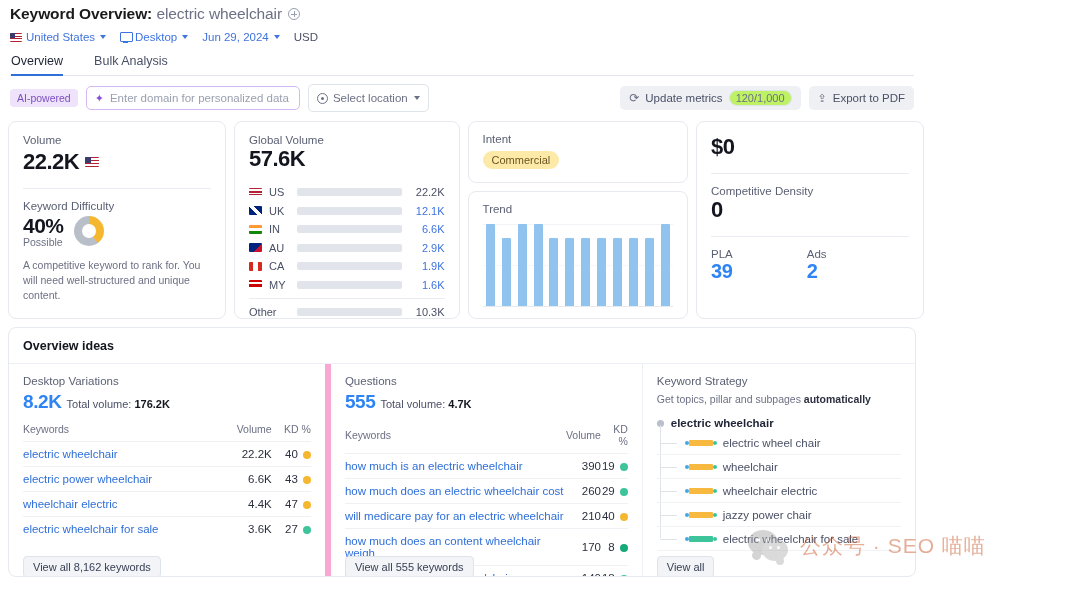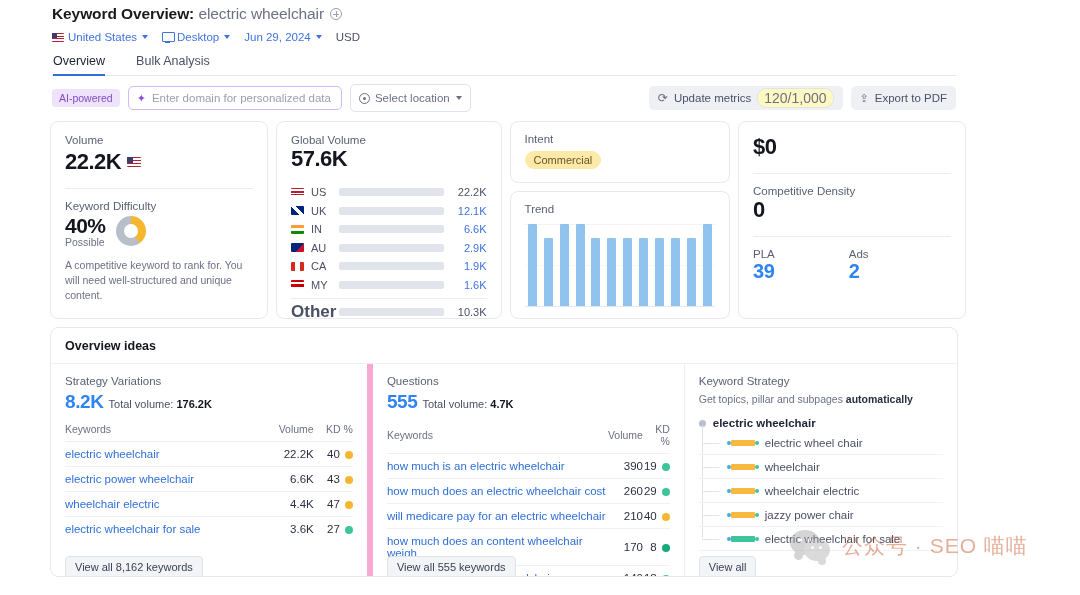--- a/index.html
+++ b/index.html
@@ -3,21 +3,21 @@
 <meta charset="utf-8">
 <style>
   * { box-sizing: border-box; margin: 0; padding: 0; }
   html, body {
     width: 1080px; height: 595px;
     background: #ffffff;
     font-family: "Liberation Sans", sans-serif;
     color: #1e2435;
     overflow: hidden;
   }
-  .page { position: relative; width: 924px; height: 595px; background: #ffffff; margin-left: 42px; }
+  .page { position: relative; width: 924px; height: 595px; background: #ffffff; }
 
   
   .header { padding: 5px 10px 0 10px; }
   .title-row { display: flex; align-items: center; gap: 5px; }
   .title { font-size: 15.5px; font-weight: bold; color: #1a1a1a; letter-spacing: -0.1px; }
   .title .kw { font-weight: normal; color: #6c7084; }
   .plus-circle {
     width: 12px; height: 12px; border-radius: 50%;
     border: 1.2px solid #9aa0b0; position: relative; display: inline-block;
     margin-left: 1px; flex: none;
@@ -85,22 +85,22 @@
   .pin-ico::after { content:""; position:absolute; left:3px; top:3px; width:3px; height:3px; border-radius:50%; background:#6c7084; }
 
   .toolbar-right { margin-left: auto; display: flex; align-items: center; gap: 8px; }
   .tb-btn {
     display: flex; align-items: center; gap: 6px;
     background: #eef0f4; border: none; border-radius: 5px;
     padding: 5px 9px; height: 24px; cursor: pointer;
     font-size: 11.5px; color: #4a5066; white-space: nowrap;
   }
   .quota {
-    background: #fef9c3; border: 1px solid #dfe3ea; border-radius: 9px;
-    font-size: 14px; color: #6c7084; padding: 1px 6px;
+    background: #bef264; border: 1px solid #dfe3ea; border-radius: 9px;
+    font-size: 11px; color: #6c7084; padding: 1px 6px;
   }
   .refresh-ico { font-size: 12px; color: #6c7084; line-height: 1; }
   .upload-ico { font-size: 11px; color: #6c7084; line-height: 1; }
 
   
   .cards { display: flex; gap: 8px; padding: 0 0 0 8px; align-items: stretch; }
   .card {
     background: #fff; border: 1px solid #e6e9ef; border-radius: 8px;
     padding: 12px 14px;
   }
@@ -137,21 +137,21 @@
   .gv-rows { margin-top: 11px; }
   .gv-row { display: flex; align-items: center; gap: 7px; height: 18.5px; }
   .gv-cc { font-size: 11px; color: #4a5066; width: 21px; flex: none; }
   .gv-flag { width: 13px; height: 9px; border-radius: 1px; flex: none; overflow: hidden; position: relative; }
   .gv-bar { flex: 1; height: 8px; background: #e1e4ea; border-radius: 2px; overflow: hidden; }
   .gv-fill { height: 100%; border-radius: 2px; }
   .gv-val { font-size: 11px; width: 36px; text-align: right; flex: none; }
   .gv-val.blue { color: #3f73df; }
   .gv-val.dark { color: #4a5066; }
   .gv-sep { height: 1px; background: #e9ecf1; margin: 4px 0 4px 0; }
-  .gv-other-lbl { font-size: 17px; color: #4a5066; width: 41px; flex: none; font-weight: bold; }
+  .gv-other-lbl { font-size: 11px; color: #4a5066; width: 41px; flex: none; }
 
   .pill {
     display: inline-block; background: #fde9a8; color: #6b5520;
     font-size: 11px; padding: 3px 9px; border-radius: 11px; margin-top: 6px;
   }
 
   .trend-chart { display: flex; align-items: flex-end; gap: 0; height: 82px; margin-top: 9px; position: relative; }
   .trend-chart::before {
     content: ""; position: absolute; left: 0; right: 0; top: 0; height: 1px; background: #f1f3f6;
   }
@@ -449,21 +449,21 @@
         </div>
       </div>
     </div>
   </div>
 
   <div class="ideas">
     <div class="ideas-hd">Overview ideas</div>
     <div class="ideas-body">
 
       <div class="ideas-col c1">
-        <div class="col-title">Strategy Variations</div>
+        <div class="col-title">Desktop Variations</div>
         <div class="col-stat">
           <span class="num">8.2K</span>
           <span class="tv">
             <span>Total volume:</span>
             <b>176.2K</b>
           </span>
         </div>
         <table class="kw">
           <thead>
               <tr>

